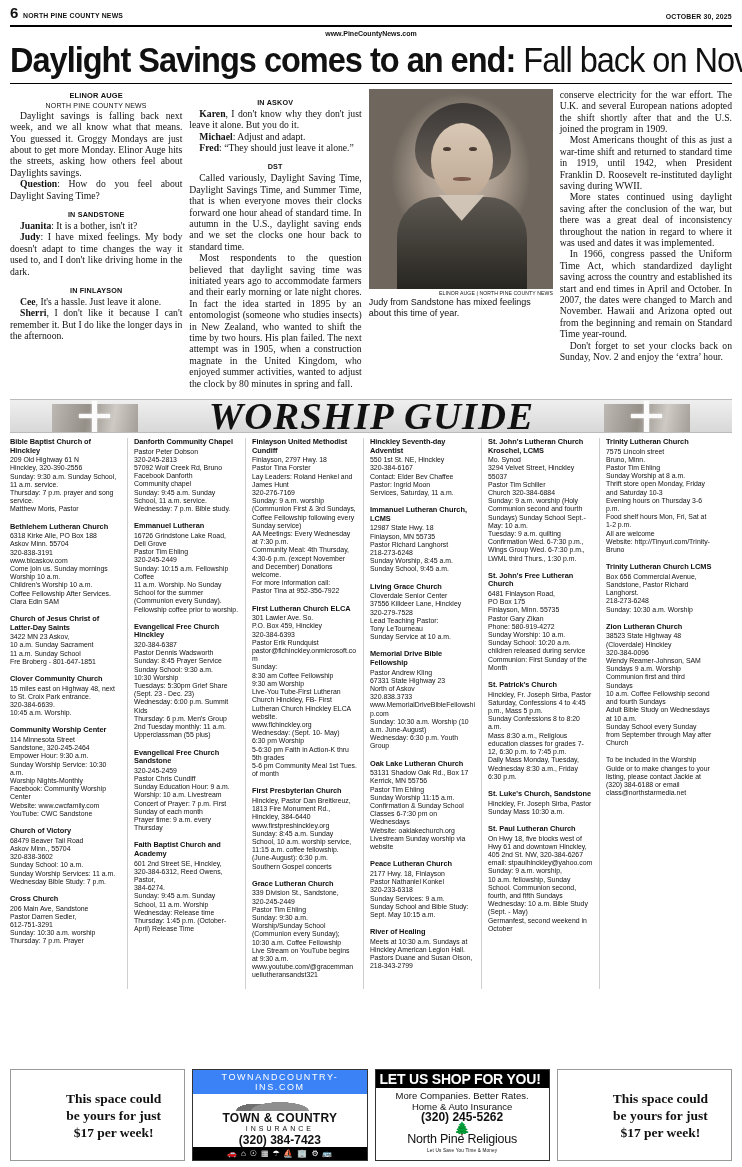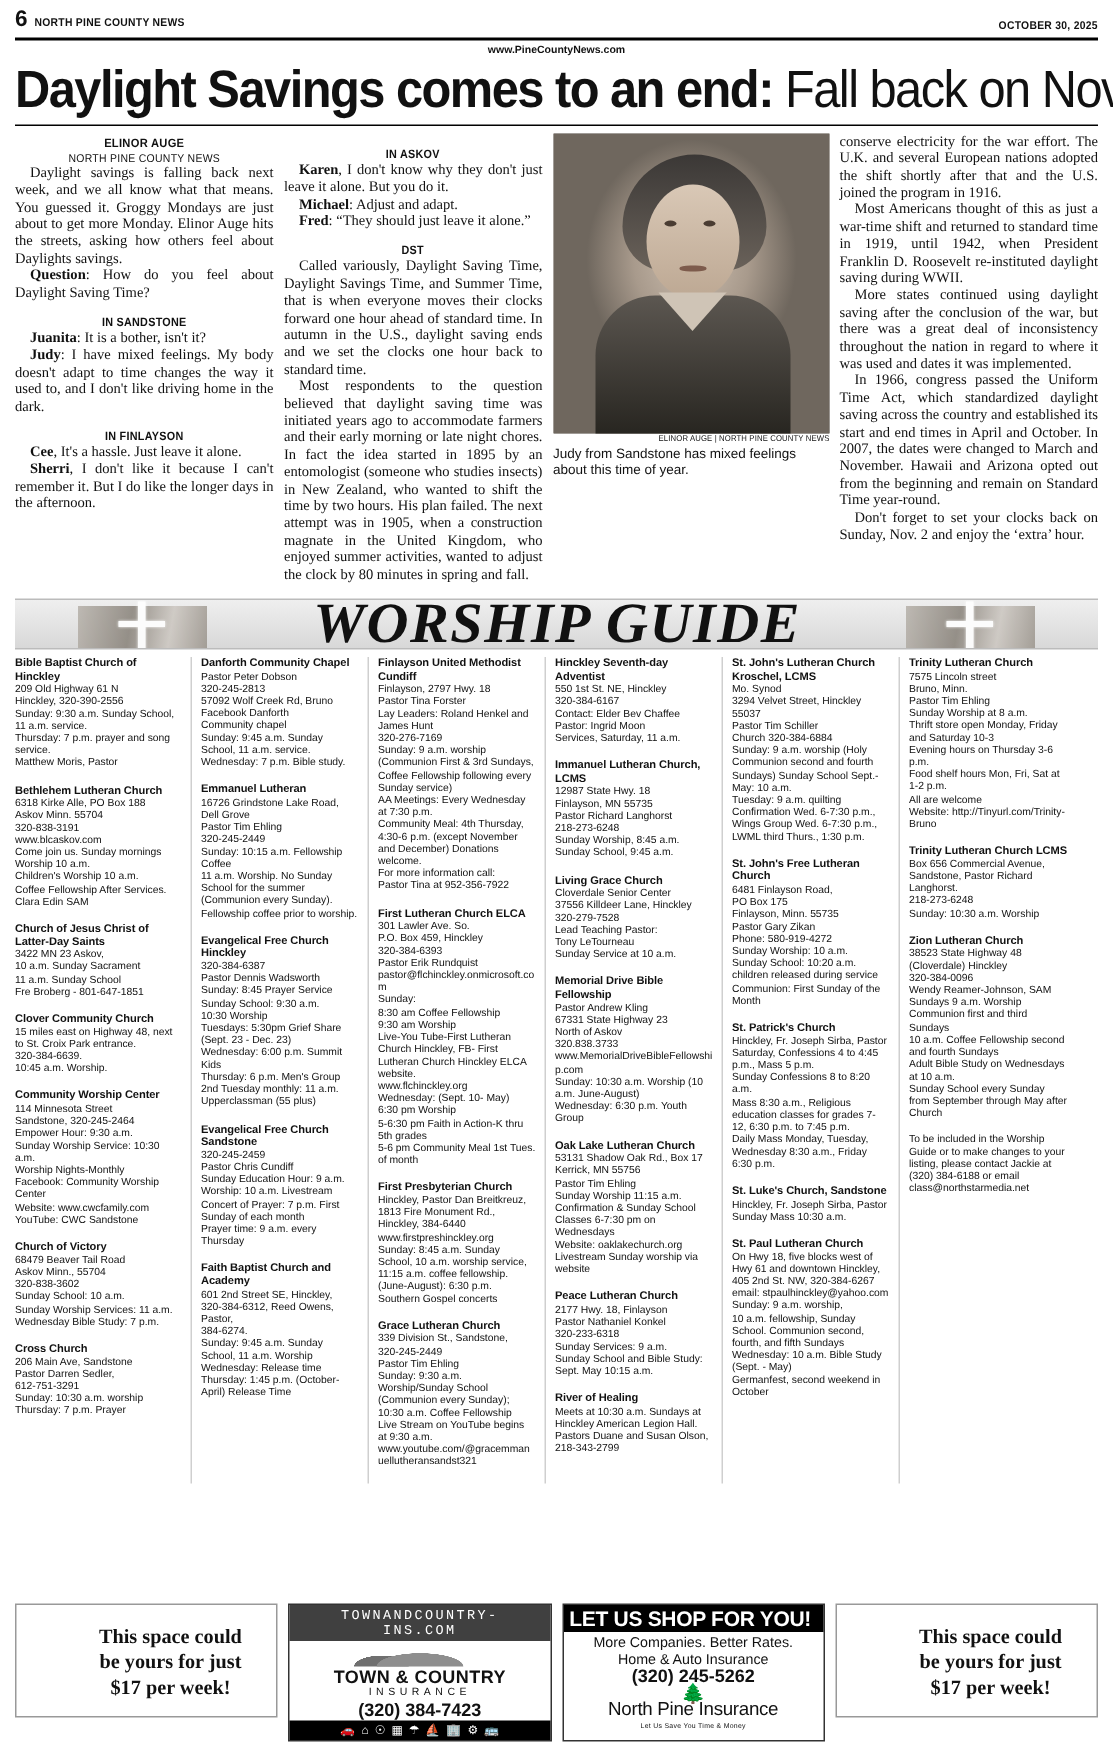--- a/index.html
+++ b/index.html
@@ -107,27 +107,27 @@
   .entry { margin-bottom:9px; }
   .entry h4 { font-family:"Liberation Sans", sans-serif; font-weight:bold;
      font-size:7.4px; line-height:8.6px; margin:0 0 1px 0; letter-spacing:-.05px; }
   .entry div.line { font-family:"Liberation Sans", sans-serif; font-size:6.9px;
      line-height:8.2px; margin:0; word-break:break-word; }
 
   
   .ads { position:absolute; left:10px; right:10px; bottom:6px;
          display:flex; gap:7px; align-items:stretch; height:92px; }
   .ad { flex:1; }
-  .ad-house { border:1px solid #999; height:76px; display:flex; flex-direction:column;
+  .ad-house { border:1px solid #999; height:92px; display:flex; flex-direction:column;
       align-items:center; justify-content:center; text-align:center;
       font-family:"Liberation Serif", serif; font-weight:bold; font-size:13.5px;
       line-height:17px;padding-left:32px; }
   .ad-tc { border:1px solid #333; height:92px; background:#fff; display:flex;
       flex-direction:column; }
-  .tc-top { background:#404040; color:#fff; font-family:Liberation Mono, monospace;
+  .tc-top { background:#3b82f6; color:#fff; font-family:Liberation Sans, sans-serif;
       font-size:9px; letter-spacing:1.6px; text-align:center; padding:2px 12px; }
   .tc-mid { flex:1; display:flex; flex-direction:column; align-items:center;
       justify-content:center; gap:0; }
   .tc-hills { width:92px; height:17px;
       background:radial-gradient(ellipse 52px 16px at 50% 100%, #8e8e8e 0 55%, transparent 56%),
                  radial-gradient(ellipse 30px 12px at 22% 100%, #6f6f6f 0 60%, transparent 61%);
       position:relative; }
   .tc-name { font-family:"Liberation Sans", sans-serif; font-weight:bold;
       font-size:12px; letter-spacing:.3px; }
   .tc-sub { font-family:"Liberation Sans", sans-serif; font-size:7px;
@@ -204,21 +204,21 @@
           <div class="mouth"></div>
           <div class="body"></div>
           <div class="collar"></div>
         </div>
         <div class="photo-cred">ELINOR AUGE | NORTH PINE COUNTY NEWS</div>
         <div class="photo-cap">Judy from Sandstone has mixed feelings about this time of year.</div>
       </div>
     </div>
 
     <div class="col">
-      <p class="body noind">conserve electricity for the war effort. The U.K. and several European nations adopted the shift shortly after that and the U.S. joined the program in 1916.</p>
+      <p class="body noind">conserve electricity for the war effort. The U.K. and several European nations adopted the shift shortly after that and the U.S. joined the program in 1909.</p>
       <p class="body">Most Americans thought of this as just a war-time shift and returned to standard time in 1919, until 1942, when President Franklin D. Roosevelt re-instituted daylight saving during WWII.</p>
       <p class="body">More states continued using daylight saving after the conclusion of the war, but there was a great deal of inconsistency throughout the nation in regard to where it was used and dates it was implemented.</p>
       <p class="body">In 1966, congress passed the Uniform Time Act, which standardized daylight saving across the country and established its start and end times in April and October. In 2007, the dates were changed to March and November. Hawaii and Arizona opted out from the beginning and remain on Standard Time year-round.</p>
       <p class="body">Don't forget to set your clocks back on Sunday, Nov. 2 and enjoy the ‘extra’ hour.</p>
     </div>
   </div>
 
   <div class="wg-banner">
     <div class="wg-cross left"></div>
     <div class="wg-title">WORSHIP GUIDE</div>
@@ -564,21 +564,21 @@
       </div>
     </div>
     <div class="ad">
       <div class="ad-np">
         <div class="np-top">LET US SHOP FOR YOU!</div>
         <div class="np-mid">
           <div>More Companies. Better Rates.</div>
           <div>Home &amp; Auto Insurance</div>
           <div class="np-phone">(320) 245-5262</div>
           <div class="np-tree">🌲</div>
-          <div class="np-name">North Pine Insurance</div>
+          <div class="np-name">North Pine Religious</div>
           <div class="np-tag">Let Us Save You Time &amp; Money</div>
         </div>
       </div>
     </div>
     <div class="ad">
       <div class="ad-house" style="white-space:pre-line;">This space could
 be yours for just
 $17 per week!</div>
     </div>
   </div>

